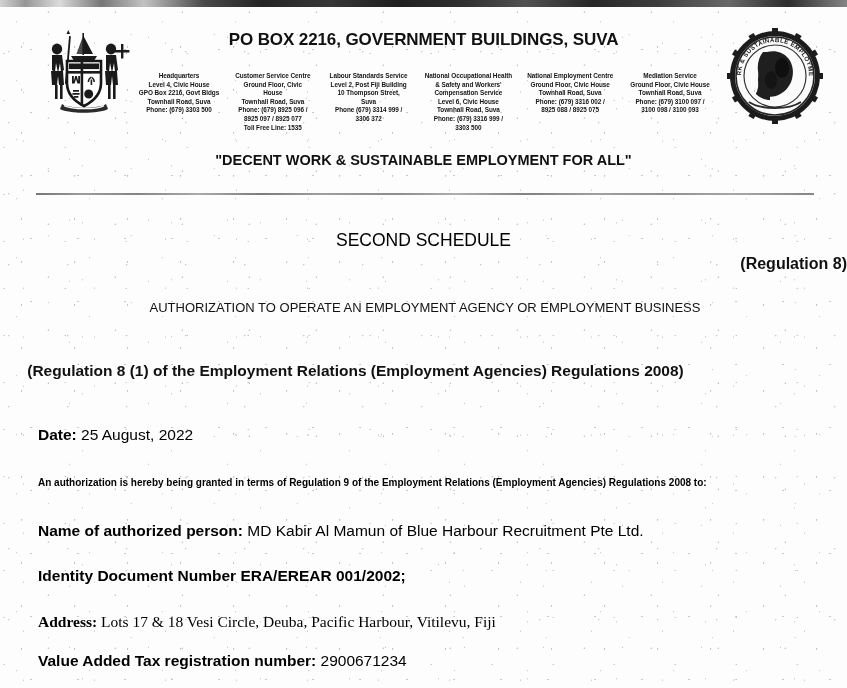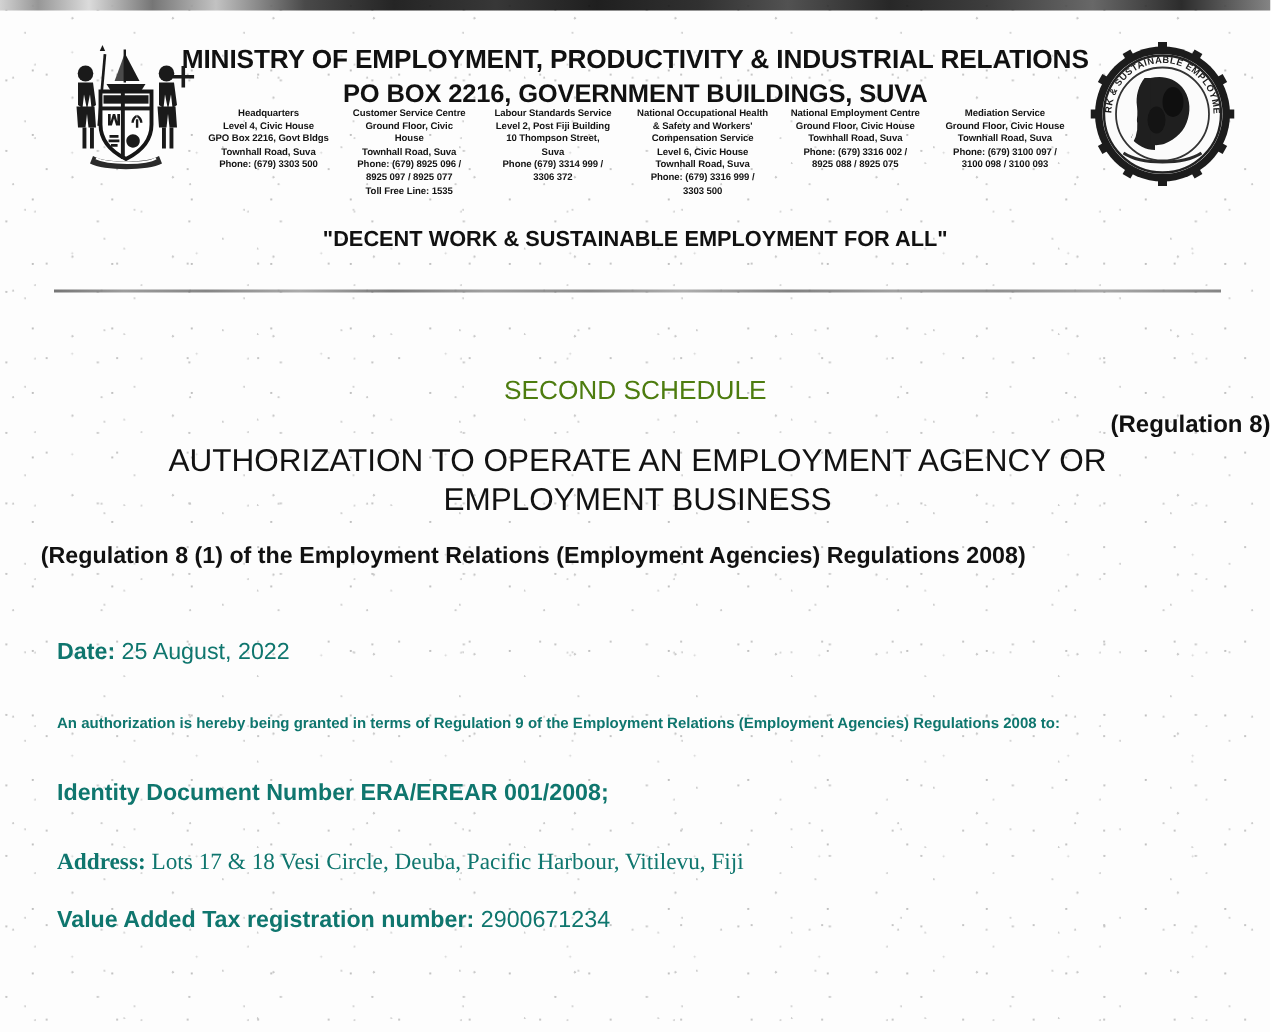--- a/index.html
+++ b/index.html
@@ -133,37 +133,36 @@
   #title-block {
     position: absolute;
     top: 228px; left: 0;
     width: 847px;
     text-align: center;
   }
   .schedule-title {
     font-size: 17.5px;
     font-weight: normal;
     line-height: 24px;
-    color: #4d7c0f;
-    margin-top: 20px;
+    color: #000000;
   }
   .schedule-reg {
     font-size: 16px;
     font-weight: bold;
     line-height: 23px;
     color: #111;
     text-align: right;
   }
 
   #auth-heading {
     position: absolute;
     top: 295px; left: 110px;
     width: 630px;
     text-align: center;
-    font-size: 21px;
+    font-size: 13px;
     font-weight: normal;
     line-height: 26px;
     color: #121212;
   }
 
   #reg-subtitle {
     position: absolute;
     top: 362px; left: 0;
     width: 711px;
     text-align: center;
@@ -171,41 +170,40 @@
     font-weight: bold;
     color: #111;
   }
 
   
   #body-block {
     position: absolute;
     left: 38px; top: 424px;
     width: 772px;
   }
-  .field { color: #0f766e; }
+  .field { color: #000000; }
   .lbl { font-weight: bold; }
   .val { font-weight: normal; }
 
   .field.date       { font-size: 15.5px; line-height: 21px; }
   .field.grant      { font-size: 10px; font-weight: bold; line-height: 23px; margin-top: 26px; width: 755px; }
   .field.name       { font-size: 15.5px; line-height: 21px; margin-top: 26px; }
   .field.identity   { font-size: 15.5px; font-weight: bold; line-height: 21px; margin-top: 24px; }
   .field.address    { font-size: 15.5px; line-height: 21px; margin-top: 25px; font-family: Liberation Serif, serif; }
   .field.vat        { font-size: 15.5px; line-height: 21px; margin-top: 18px; }
 </style>
 </head>
 <body>
 
 <div id="page">
 
   <div id="scan-speckle"></div>
   <div id="top-scan-bar"></div>
 
   <div id="header-block">
-    <div class="ministry-line">MINISTRY OF EMPLOYMENT, PRODUCTIVITY &amp; INDUSTRIAL RELATIONS</div>
     <div class="ministry-line second">PO BOX 2216, GOVERNMENT BUILDINGS, SUVA</div>
   </div>
 
   <svg id="crest" viewBox="0 0 92 88">
     <g fill="#1a1a1a">
 
       <ellipse cx="19" cy="19" rx="5.2" ry="5.4"></ellipse>
       <path d="M14 25 l10 0 2 15 -3 2 -1 -9 -2 10 -2 -10 -1 9 -3 -2 z"></path>
       <path d="M13 41 l12 0 1 14 -5 0 -1 -9 -1 9 -5 0 z"></path>
       <rect x="17" y="55" width="2.6" height="14"></rect>
@@ -354,22 +352,26 @@
 
   <div id="body-block">
 
     <div class="field date">
       <span class="lbl">Date:</span>
       <span class="val">25 August, 2022</span>
     </div>
 
     <div class="field grant">An authorization is hereby being granted in terms of Regulation 9 of the Employment Relations (Employment Agencies) Regulations 2008 to:</div>
 
-
-    <div class="field identity">Identity Document Number ERA/EREAR 001/2008;</div>
+    <div class="field name">
+      <span class="lbl">Name of authorized person:</span>
+      <span class="val">MD Kabir Al Mamun of Blue Harbour Recruitment Pte Ltd.</span>
+    </div>
+
+    <div class="field identity">Identity Document Number ERA/EREAR 001/2002;</div>
 
     <div class="field address">
       <span class="lbl">Address:</span>
       <span class="val">Lots 17 &amp; 18 Vesi Circle, Deuba, Pacific Harbour, Vitilevu, Fiji</span>
     </div>
 
     <div class="field vat">
       <span class="lbl">Value Added Tax registration number:</span>
       <span class="val">2900671234</span>
     </div>

